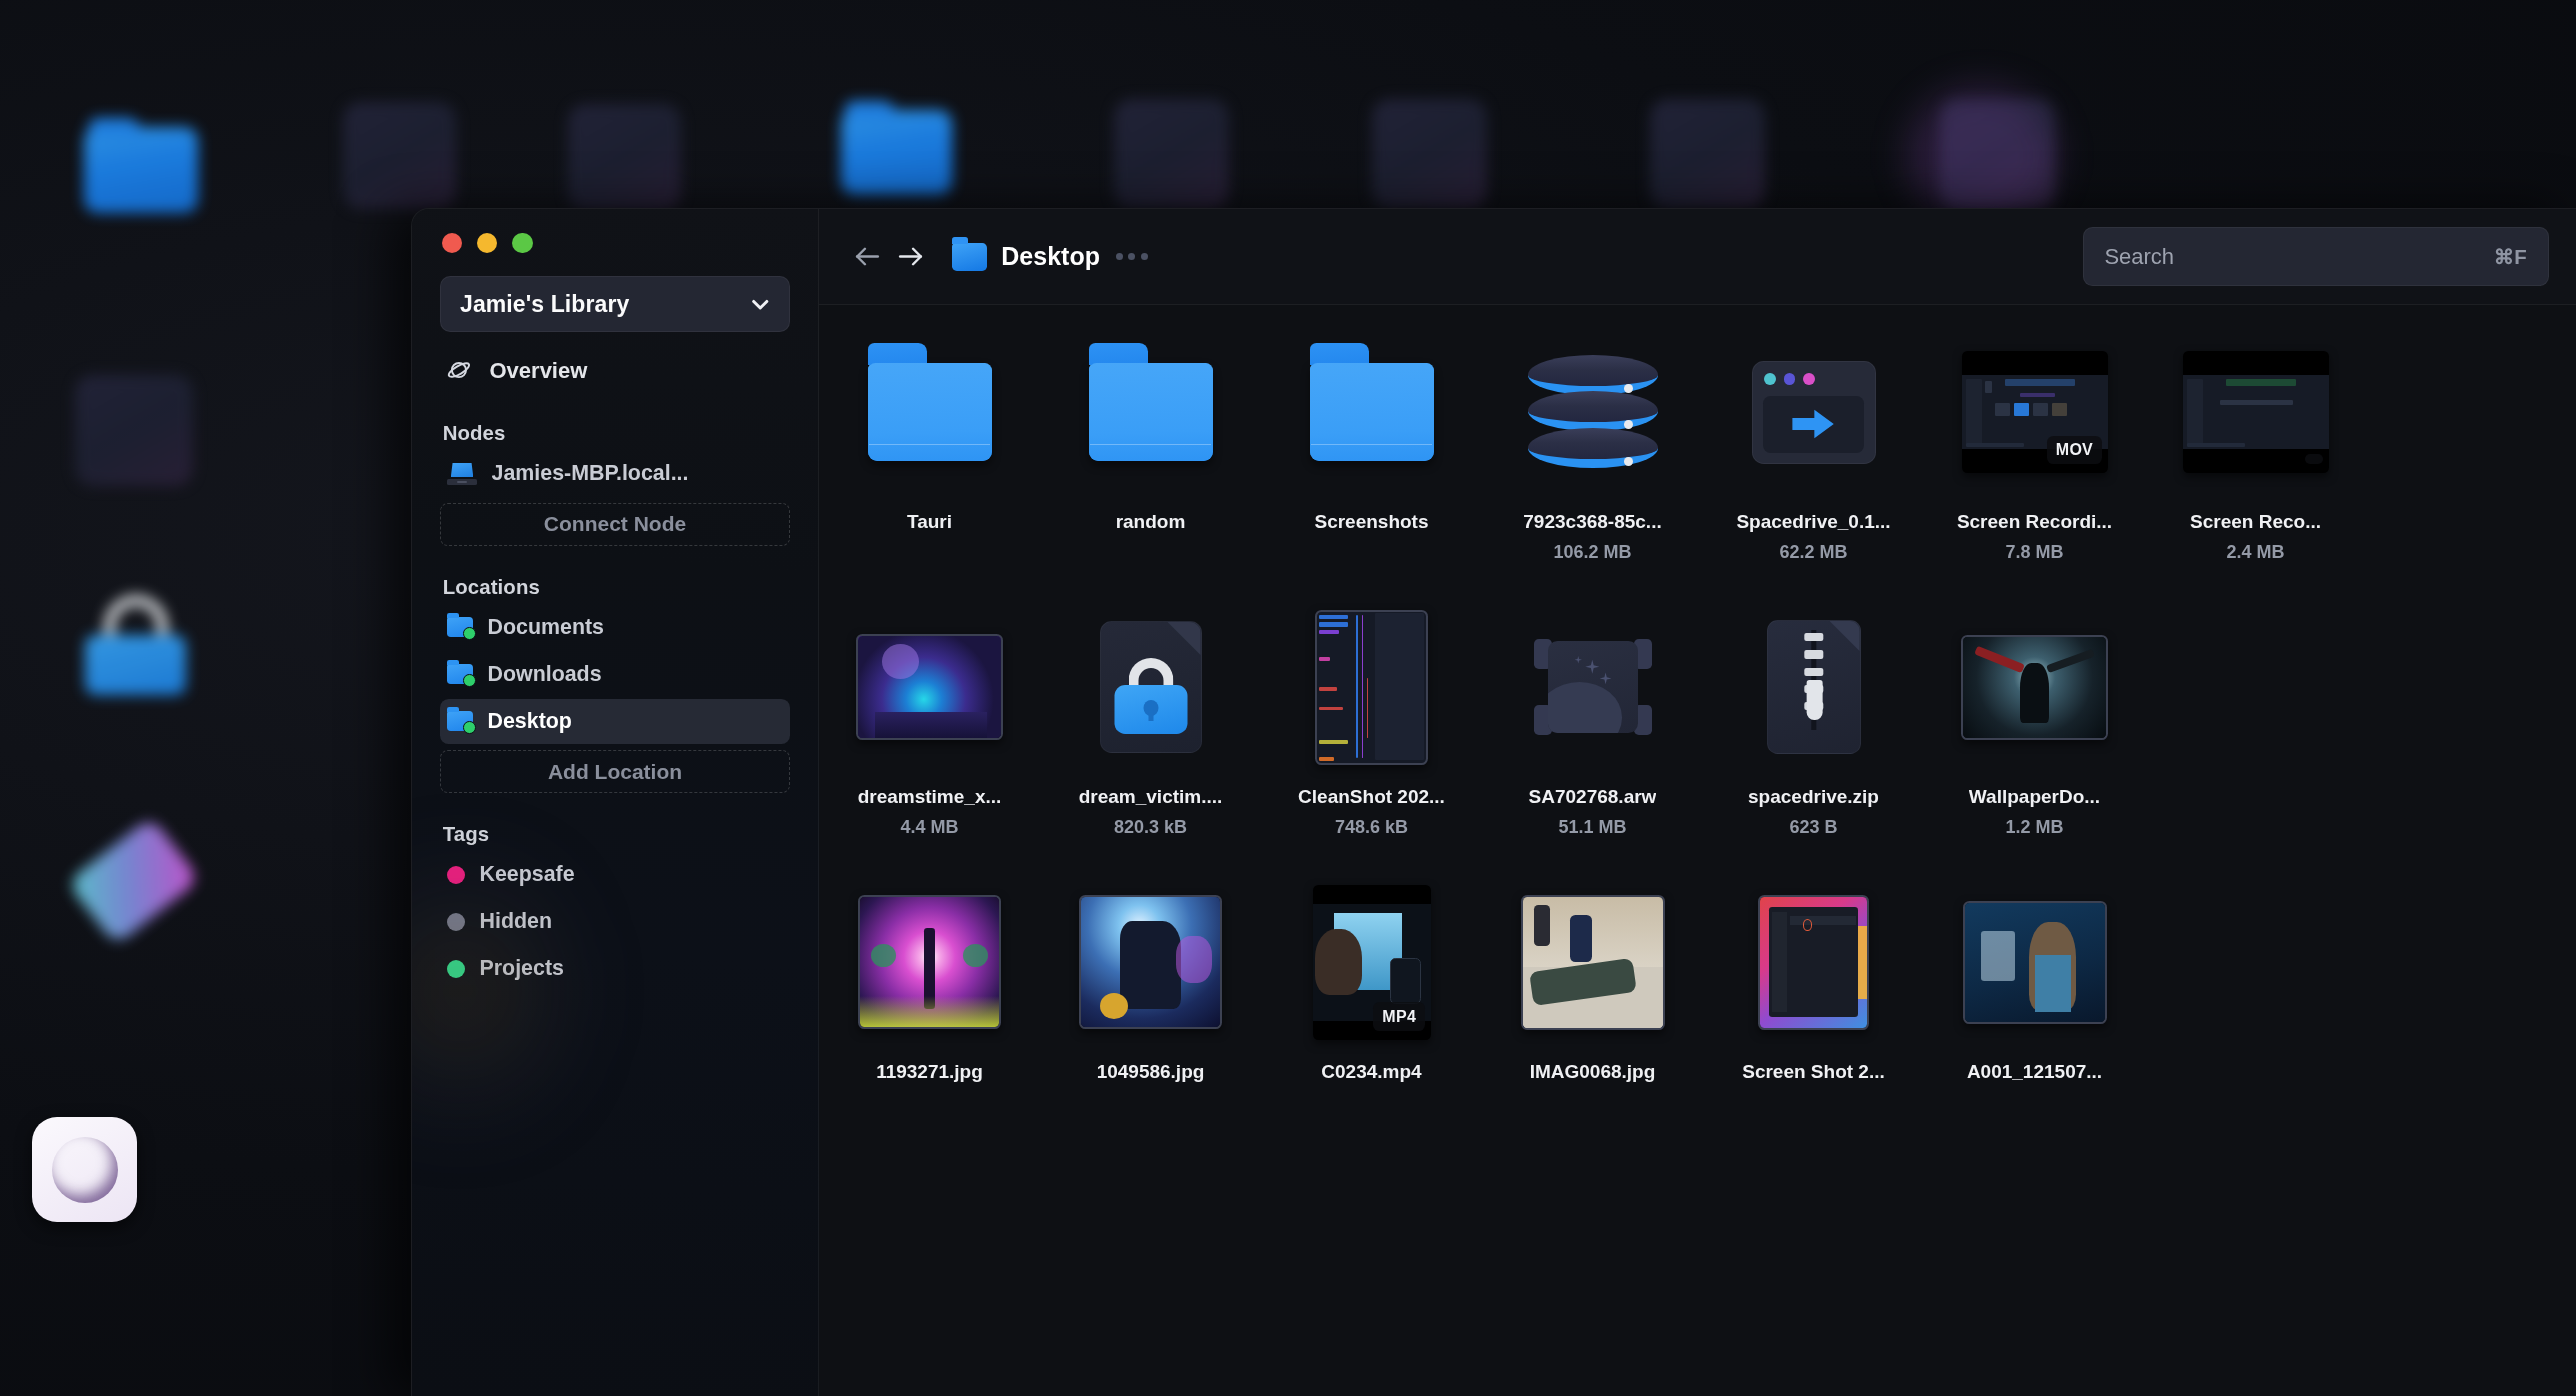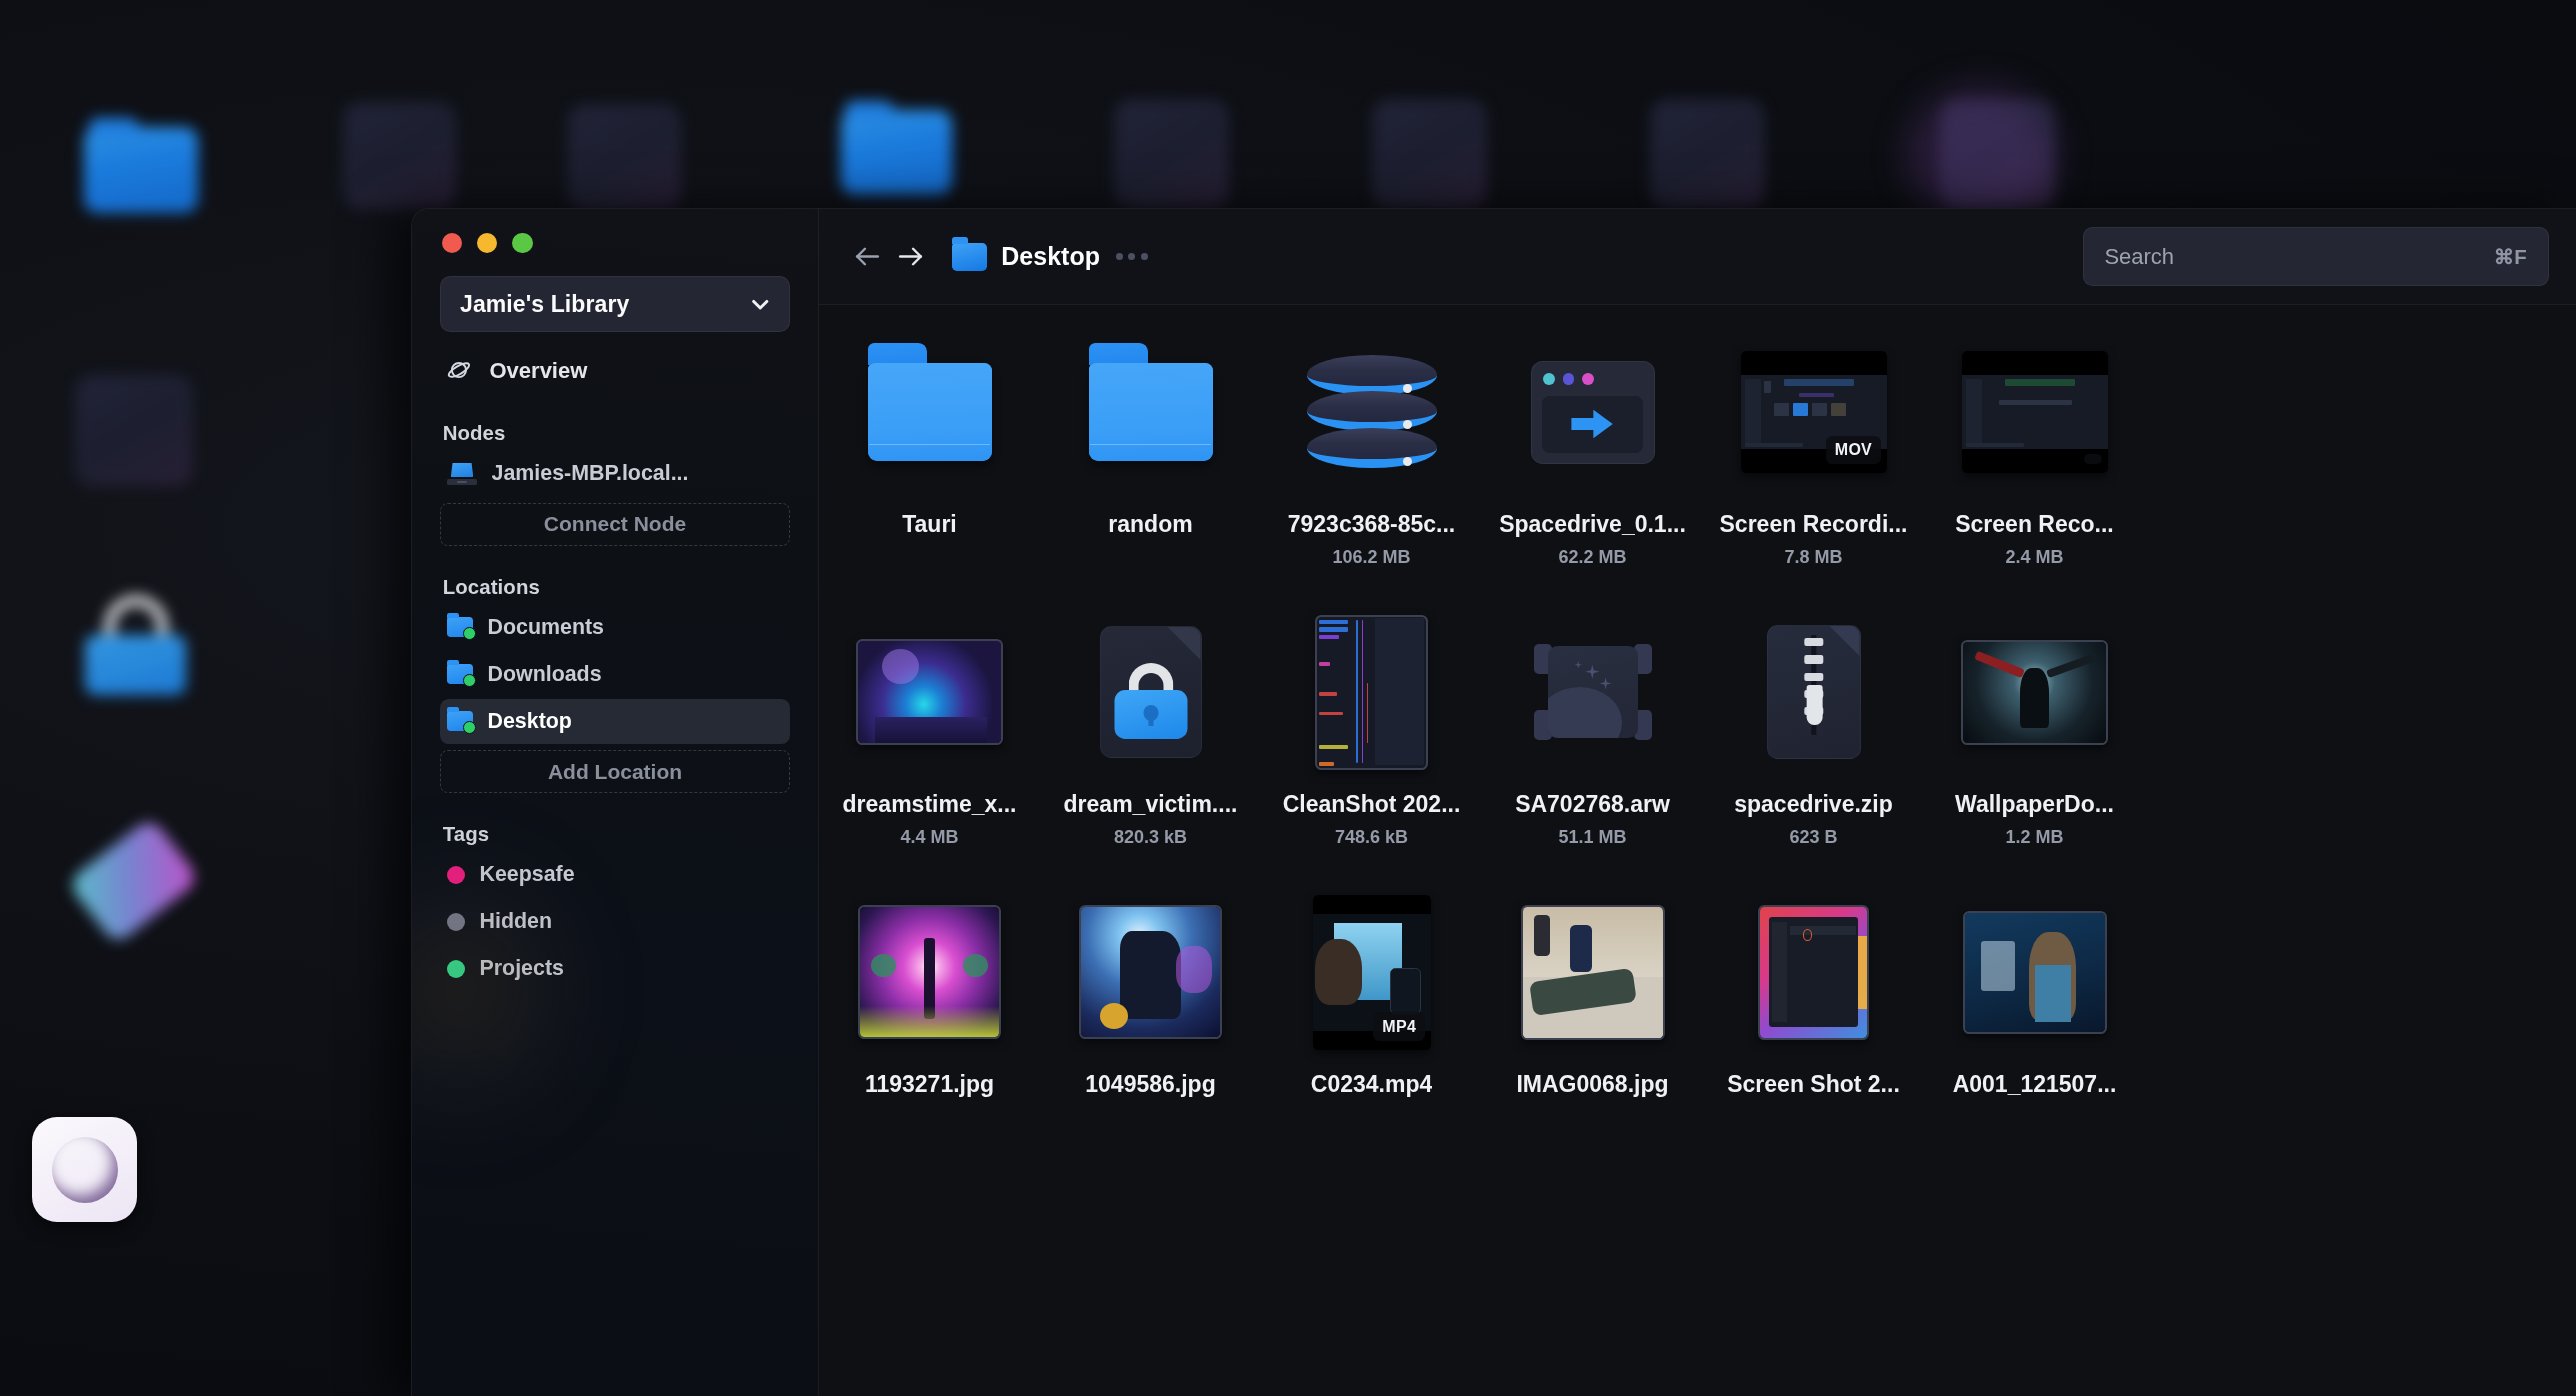--- a/index.html
+++ b/index.html
@@ -233,21 +233,21 @@
     display:flex; flex-direction:column; align-items:center;
     padding-top: 7.5px;
   }
   .thumb-box {
     height: 161px; width: 100%;
     display:flex; align-items:center; justify-content:center;
     position: relative;
   }
   .cell .fname {
     margin-top: 18px;
-    color:#f0f1f4; font-size: 23px; font-weight:700;
+    color:#f0f1f4; font-size: 19px; font-weight:700;
     max-width: 189px; white-space:nowrap; overflow:hidden; text-overflow: ellipsis;
     text-align:left;
   }
   .cell .fsize { margin-top: 9.6px; color:#949aa7; font-size: 18px; font-weight:600; }
 
   .row2 .thumb-box, .row3 .thumb-box { height: 161px; }
 
   
   .big-folder {
     position:relative; width: 124px; height: 98px;
@@ -514,20 +514,32 @@
                 <div class="tab"></div>
                 <div class="face">
                   <div class="lip"></div>
                 </div>
               </div>
             </div>
           <div class="fname">random</div>
           <div class="fsize"></div>
         </div>
 
+        <div class="cell">
+          <div class="thumb-box">
+              <div class="big-folder">
+                <div class="tab"></div>
+                <div class="face">
+                  <div class="lip"></div>
+                </div>
+              </div>
+            </div>
+          <div class="fname">Screenshots</div>
+          <div class="fsize"></div>
+        </div>
 
         <div class="cell">
           <div class="thumb-box">
             <div class="db-icon">
               <div class="disc d1">
                   <span class="dot"></span>
                 </div>
               <div class="disc d2">
                   <span class="dot"></span>
                 </div>

